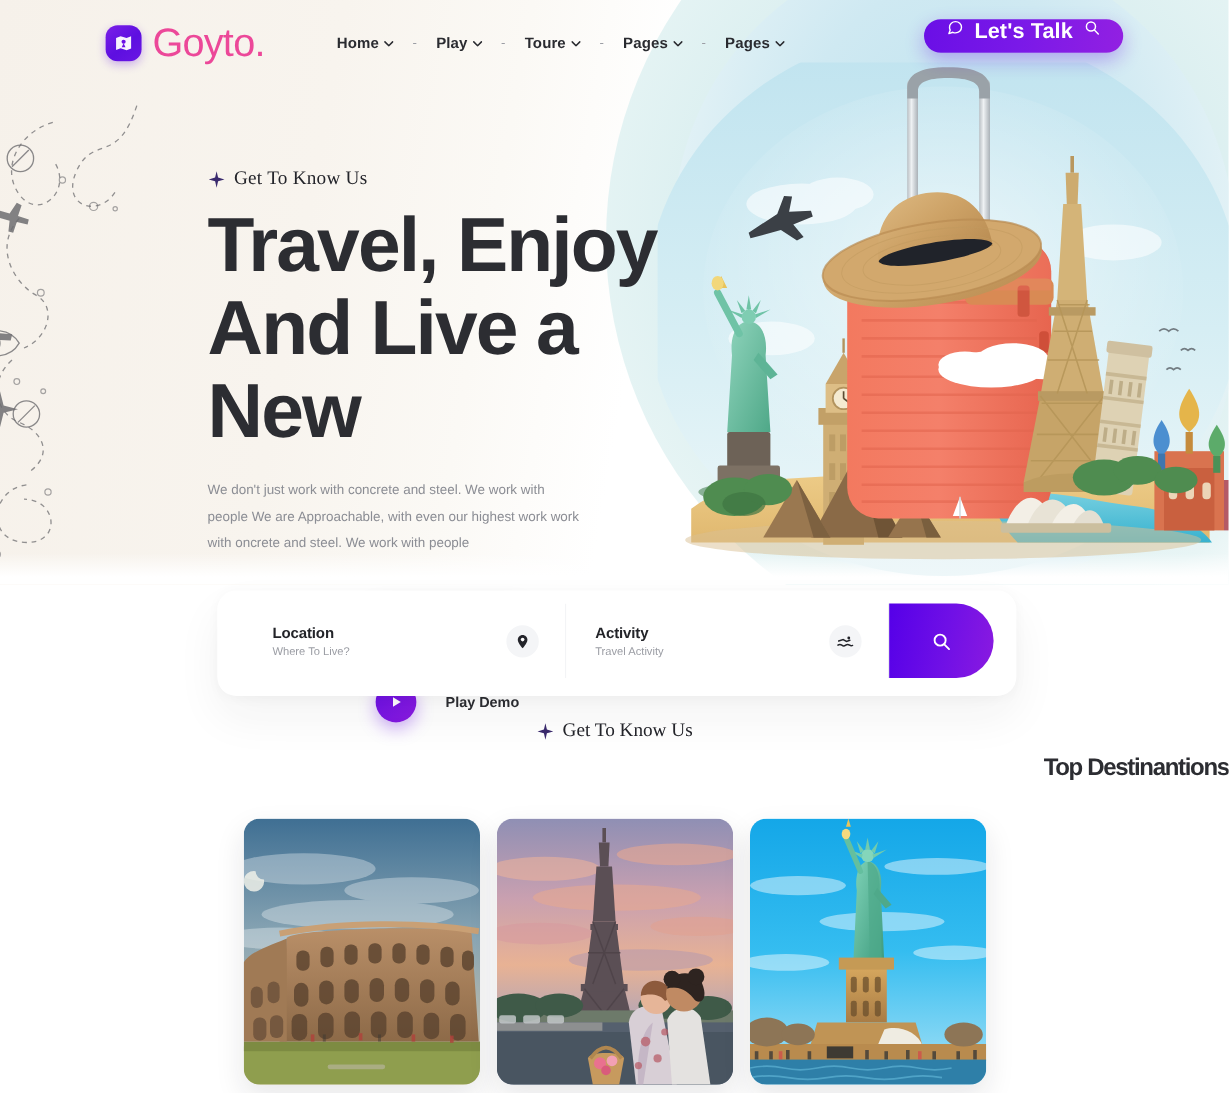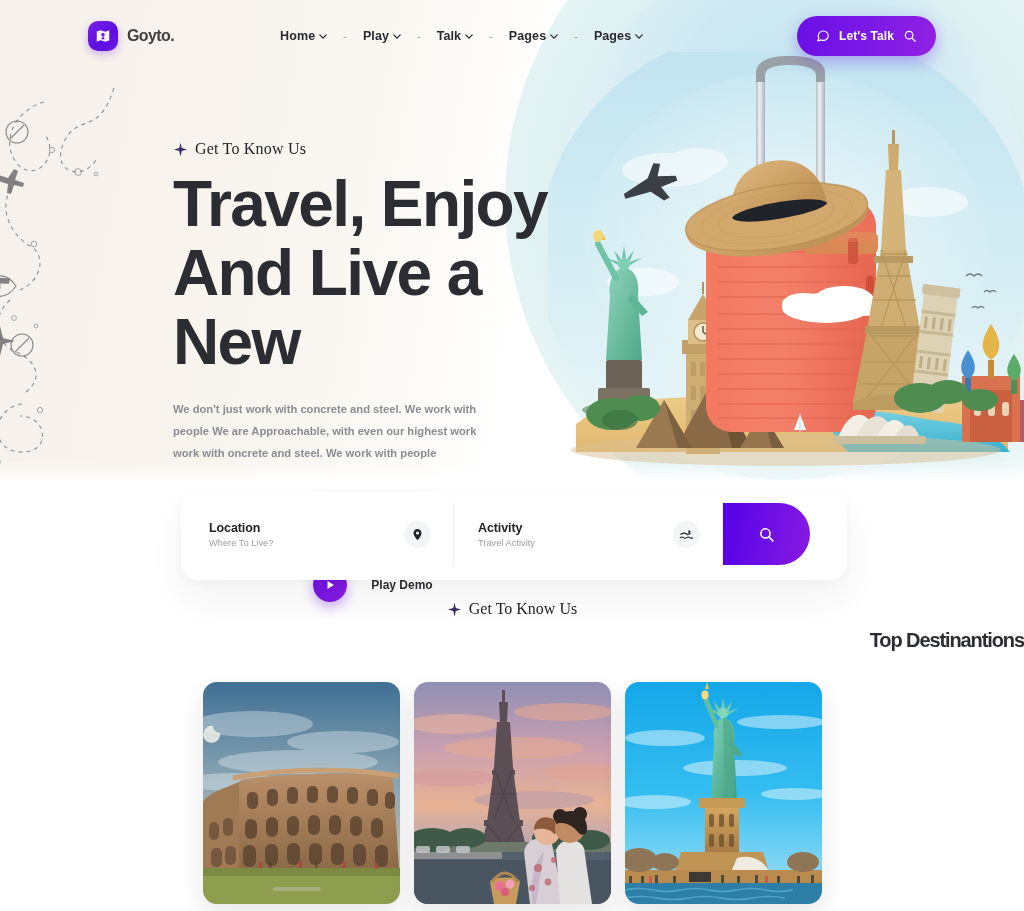--- a/index.html
+++ b/index.html
@@ -41,60 +41,60 @@
     display: flex; align-items: center; z-index: 40;
   }
   .brand { display: flex; align-items: center; gap: 9px; margin-left: 88px; }
   .brand-mark {
     width: 30px; height: 30px; border-radius: 10px;
     background: linear-gradient(140deg, #7b1fe8 0%, #5d0fe0 55%, #6a16e4 100%);
     display: flex; align-items: center; justify-content: center;
     box-shadow: 0 3px 8px rgba(98,20,224,.30);
   }
   .brand-name {
-    font-size: 16px; font-weight: 700; color: #404040; letter-spacing: -.6px;
-  }
-
-  .nav { display: flex; align-items: center; margin-left: 104px; gap: 0; }
+    font-size: 33px; font-weight: 400; color: #ec4899; letter-spacing: -.6px;
+  }
+
+  .nav { display: flex; align-items: center; margin-left: 58px; gap: 0; }
   .nav-item {
     display: flex; align-items: center; gap: 4px;
     font-size: 12.5px; font-weight: 700; color: #2a2b30; letter-spacing: .1px;
     cursor: pointer; padding: 4px 2px;
   }
   .nav-sep { color: #9c9ea5; font-size: 11px; margin: 0 14px; }
   .caret { display: inline-block; }
 
   .lets-talk {
     position: absolute; right: 88px; top: 16px;
-    display: flex; align-items: center; gap: 9px;
-    height: 40px; padding: 0 19px;
+    display: flex; align-items: flex-start; gap: 9px;
+    height: 28px; padding: 0 19px;
     border-radius: 22px; border: none; cursor: pointer;
     background: linear-gradient(96deg, #6a0fe6 0%, #7a19e8 48%, #9220e2 100%);
     box-shadow: 0 6px 16px rgba(106,15,230,.32);
-    color: #fff; font-size: 12px; font-weight: 700;
+    color: #fff; font-size: 18px; font-weight: 700;
     font-family: "Liberation Sans", sans-serif;
   }
   .lets-talk .lt-label { letter-spacing: .1px; }
 
   
   .hero-left { position: absolute; left: 173px; top: 140px; width: 400px; z-index: 20; }
   .eyebrow {
     display: flex; align-items: center; gap: 7px;
     font-family: "DejaVu Serif", serif;
     font-size: 15.5px; color: #24252b; letter-spacing: .2px;
     margin-bottom: 12px;
   }
   .eyebrow-text { font-family: "Liberation Serif", serif; font-size: 16px; font-weight: 400; }
   .headline {
     font-size: 64px; line-height: 1.08; font-weight: 700;
     color: #2c2d32; letter-spacing: -1.6px;
   }
   .hero-para {
     margin-top: 22px; width: 312px;
-    font-size: 11.2px; line-height: 1.95; color: #8b8d94; font-weight: 700;
+    font-size: 11.2px; line-height: 1.95; color: #8b8d94; font-weight: 400;
   }
   .cta-row { display: flex; align-items: center; gap: 28px; margin-top: 33px; flex-direction: column; }
   .btn-find {
     height: 42px; padding: 0 25px; border: none; border-radius: 22px;
     background: #2f3035; color: #fff; cursor: pointer;
     font-size: 10.5px; font-weight: 700; letter-spacing: 1.1px;
     font-family: "Liberation Sans", sans-serif;
     box-shadow: 0 8px 18px rgba(47,48,53,.22);
   }
   .play-wrap { display: flex; align-items: center; gap: 24px; cursor: pointer; }
@@ -110,21 +110,21 @@
   .collage { position: absolute; left: 548px; top: 52px; width: 476px; height: 435px; z-index: 15; }
 
   
   .search-shell {
     position: absolute; left: 181px; top: 492px; width: 666px; height: 88px;
     background: #ffffff; border-radius: 16px;
     box-shadow: 0 18px 38px rgba(30,30,40,.055), 0 2px 10px rgba(30,30,40,.03);
     z-index: 25;
   }
   .search-bar {
-    position: absolute; left: 185px; top: 503px; width: 625px; height: 62px;
+    position: absolute; left: 203px; top: 503px; width: 625px; height: 62px;
     display: flex; align-items: stretch; z-index: 26;
   }
   .sf {
     flex: 1 1 0; background: #fff; display: flex; align-items: center;
     justify-content: space-between; padding: 0 22px 0 24px;
     border-right: 1px solid #eceef1; cursor: pointer;
   }
   .sf:first-child { border-radius: 12px 0 0 12px; }
   .sf-txt { display: flex; flex-direction: column; gap: 3px; }
   .sf-title { font-size: 12.5px; font-weight: 700; color: #232429; letter-spacing: -.1px; }
@@ -480,21 +480,21 @@
 
       <span class="nav-item">
         <span>Play</span>
         <svg class="caret" width="8" height="5" viewBox="0 0 10 6">
             <path d="M1 1 L5 5 L9 1" stroke="#2a2b30" stroke-width="1.6" fill="none" stroke-linecap="round"></path>
           </svg>
       </span>
       <span class="nav-sep">-</span>
 
       <span class="nav-item">
-        <span>Talk</span>
+        <span>Toure</span>
         <svg class="caret" width="8" height="5" viewBox="0 0 10 6">
             <path d="M1 1 L5 5 L9 1" stroke="#2a2b30" stroke-width="1.6" fill="none" stroke-linecap="round"></path>
           </svg>
       </span>
       <span class="nav-sep">-</span>
 
       <span class="nav-item">
         <span>Pages</span>
         <svg class="caret" width="8" height="5" viewBox="0 0 10 6">
             <path d="M1 1 L5 5 L9 1" stroke="#2a2b30" stroke-width="1.6" fill="none" stroke-linecap="round"></path>

